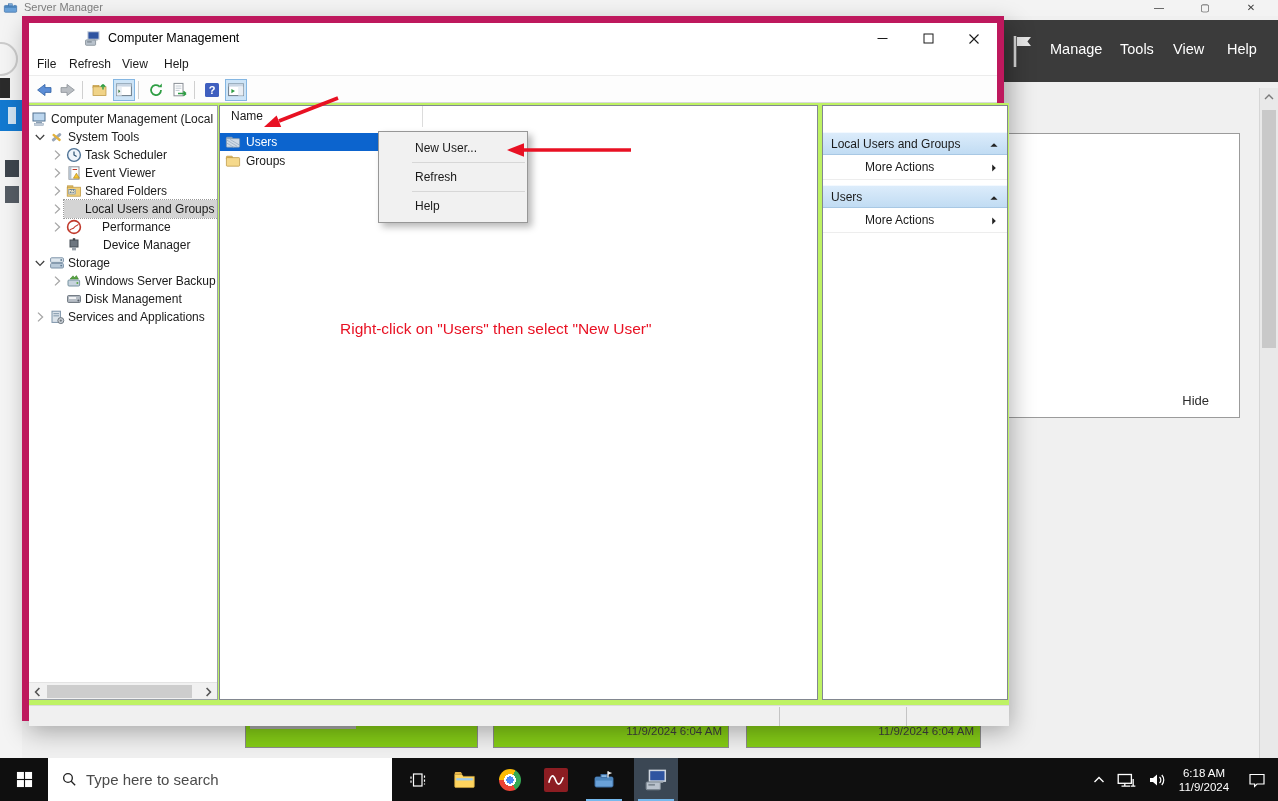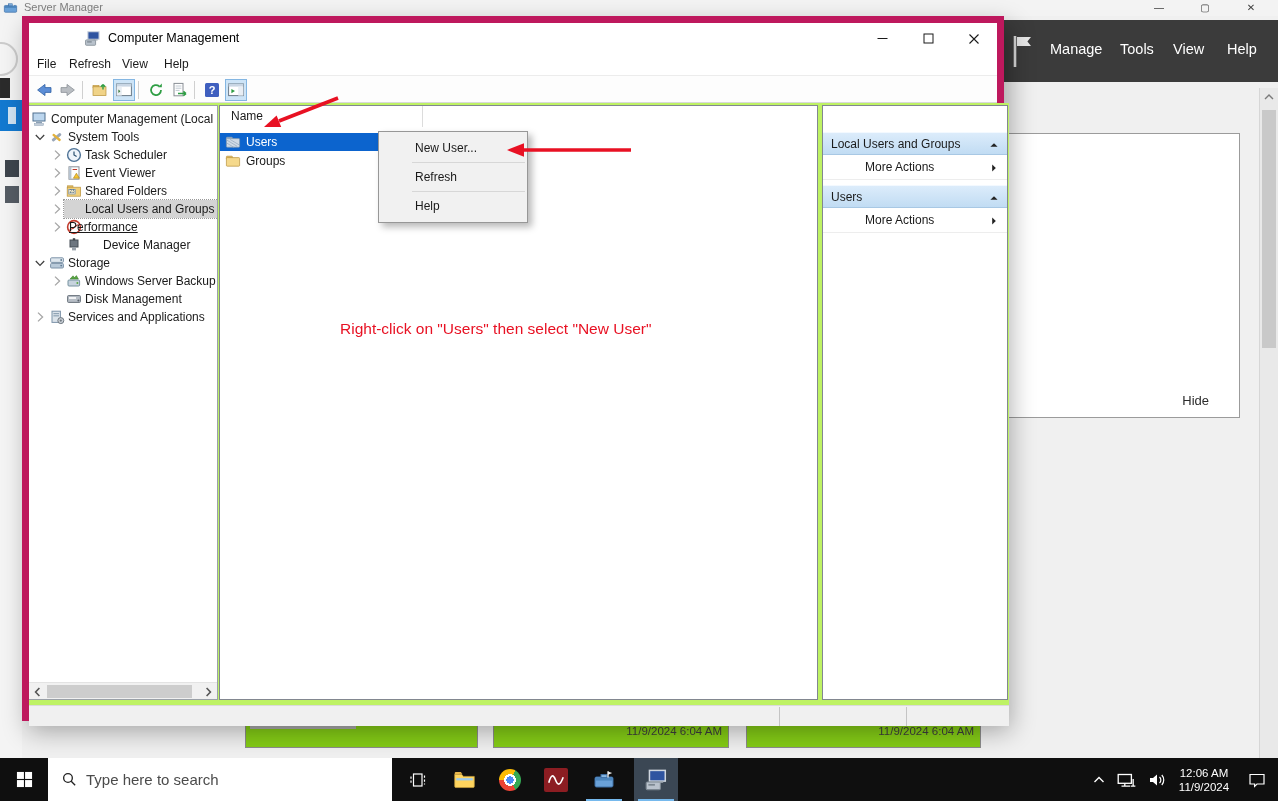--- a/index.html
+++ b/index.html
@@ -389,21 +389,21 @@
             <svg width="16" height="16" viewBox="0 0 16 16">
               <path d="M6 3.6L10.6 8 6 12.4" fill="none" stroke="#a6a6a6" stroke-width="1.3"></path>
             </svg>
           </span>
           <span class="tree-ico" style="left: 37px;">
             <svg width="16" height="16" viewBox="0 0 16 16">
               <circle cx="8" cy="8" r="6.4" fill="#ffffff" stroke="#c0392b" stroke-width="1.6"></circle>
               <path d="M3.6 11.4C5.2 8.8 7 10.6 8.4 8.2c1.4-2.3 2.6-.8 4-3" stroke="#c0392b" stroke-width="1.1" fill="none"></path>
             </svg>
           </span>
-          <span class="tree-label" style="left: 35px; padding-left: 2px; padding-right: 4px;"><span style="margin-left: 3px; text-decoration: underline;">Performance</span></span>
+          <span class="tree-label" style="left: 35px; padding-left: 2px; padding-right: 4px;"><span style="margin-left: 36px;">Performance</span></span>
         </div>
         <div class="tree-row" style="top: 130px;">
           <span class="tree-ico" style="left: 37px;">
             <svg width="16" height="16" viewBox="0 0 16 16">
               <rect x="4" y="3" width="8" height="7" fill="#6d7680" stroke="#474e56"></rect>
               <rect x="6" y="10" width="4" height="3.4" fill="#9aa2ab"></rect>
               <rect x="6.8" y="1.2" width="2.4" height="2" fill="#3c4248"></rect>
             </svg>
           </span>
           <span class="tree-label" style="left: 35px; padding-left: 2px; padding-right: 4px;"><span style="margin-left: 37px;">Device Manager</span></span>
@@ -624,21 +624,21 @@
       </div>
       <div class="tray-btn" style="width: 30px;">
         <span>
           <svg width="20" height="20" viewBox="0 0 20 20">
             <path d="M3 8v4h3l4 3.4V4.6L6 8z" fill="#ffffff"></path>
             <path d="M12.5 7a4 4 0 0 1 0 6M14.8 5a7.4 7.4 0 0 1 0 10" stroke="#ffffff" stroke-width="1.2" fill="none"></path>
           </svg>
         </span>
       </div>
       <div class="tray-clock">
-        <div>12:06 AM</div>
+        <div>6:18 AM</div>
         <div>11/9/2024</div>
       </div>
       <div class="tray-btn" style="width: 42px;">
         <span>
           <svg width="20" height="20" viewBox="0 0 20 20">
             <path d="M3 4.5h14V14h-7l-2.4 2.4V14H3z" fill="none" stroke="#ffffff" stroke-width="1.2"></path>
           </svg>
         </span>
       </div>
     </div>

